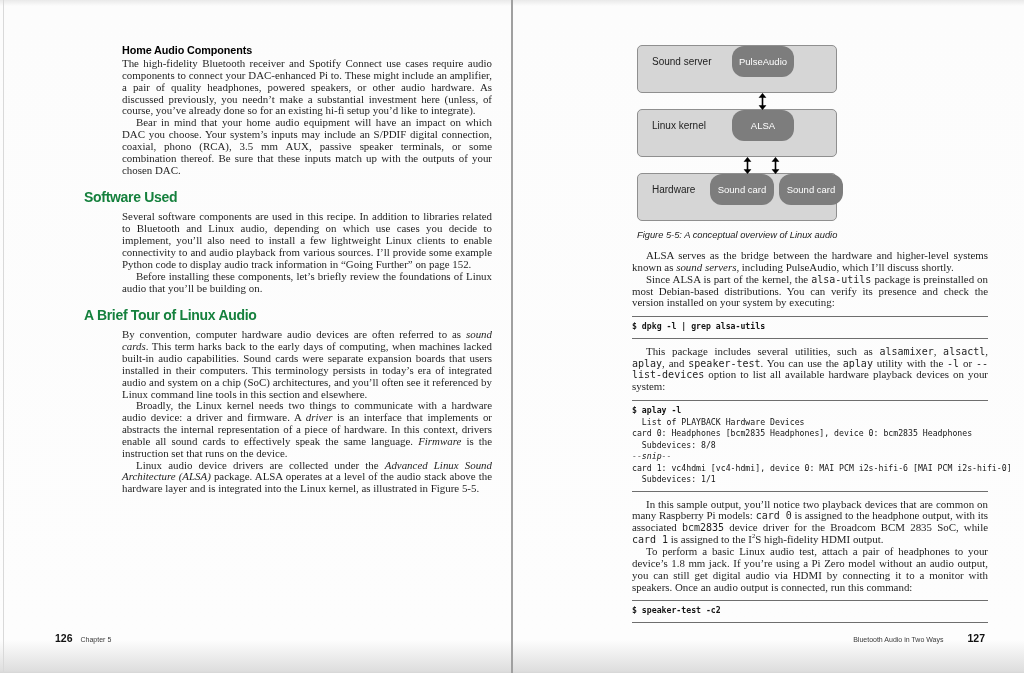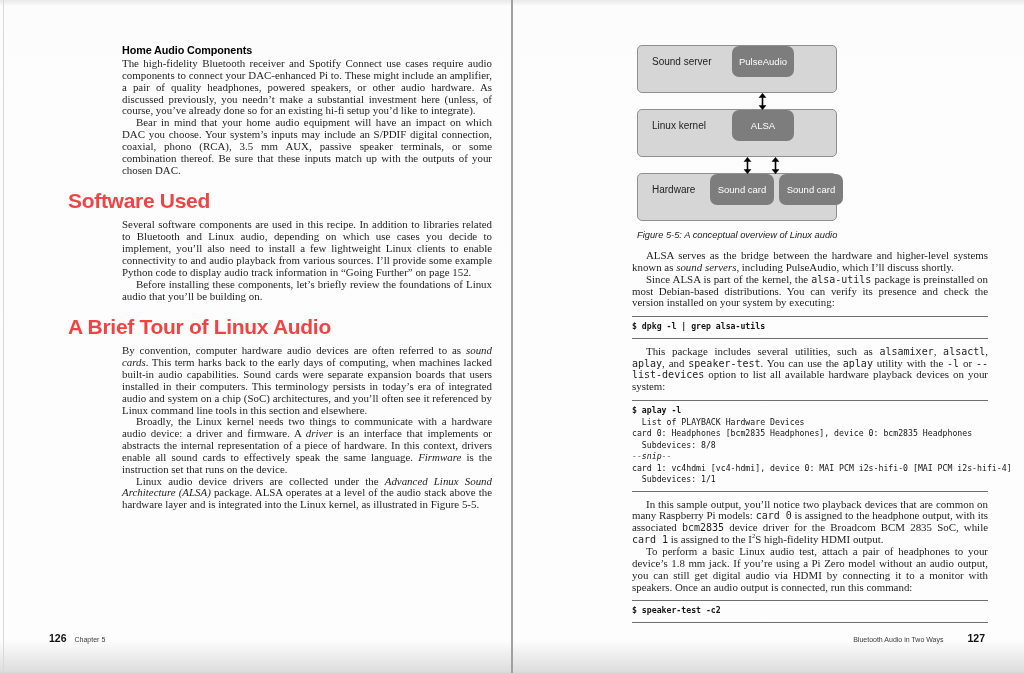--- a/index.html
+++ b/index.html
@@ -12,60 +12,60 @@
   .gutter{position:absolute;left:511px;top:0;bottom:0;width:2px;background:#a0a0a0;}
   .page{position:absolute;top:0;height:501px;}
   .page-left{left:0;width:511px;}
   .page-right{left:513px;width:511px;}
 
   .l-content{position:absolute;left:68px;top:44px;width:424px;}
   .r-content{position:absolute;left:119px;top:40px;width:356px;}
 
   .subhead{font-family:"Liberation Sans",sans-serif;font-weight:bold;font-size:10.8px;color:#000;
     margin:0 0 2px 54px;letter-spacing:-0.1px;}
-  h2{font-family:"Liberation Sans",sans-serif;font-weight:bold;font-size:21px;color:#ef4444;
-    margin:13px 0 6px 0;letter-spacing:-0.3px;}
+  h2{font-family:"Liberation Sans",sans-serif;font-weight:bold;font-size:14px;color:#15803d;
+    margin:13px 0 6px 16px;letter-spacing:-0.3px;}
   p.body{margin:0;font-size:10.9px;line-height:11.85px;text-align:justify;color:#1e1e1e;}
   .l-content p.body{margin-left:54px;}
   p.indent{text-indent:14px;}
   p.sp{margin-top:10px;}
 
   .seg-i{font-style:italic;}
   .seg-b{font-weight:bold;}
   .seg-m{font-family:"DejaVu Sans Mono",monospace;font-size:10px;}
   .seg-sup{vertical-align:super;font-size:6.5px;line-height:0;}
 
   
   .diagram{width:200px;margin:5px 0 0 5px;}
   .layer{height:48px;box-sizing:border-box;background:var(--layer-bg,#d6d6d6);
     border:1px solid var(--layer-border,#8f8f8f);border-radius:5px;
     display:flex;align-items:center;padding:0 8px 16px 14px;}
   .layer-label{font-family:"Liberation Sans",sans-serif;font-size:10px;color:#222;flex:none;}
   .l12 .layer-label{width:80px;}
   .l3 .layer-label{width:46px;margin-right:12px;}
   .chip{box-sizing:border-box;background:var(--chip-bg,#7d7d7d);color:var(--chip-text,#fff);
-    border-radius:7px;font-family:"Liberation Sans",sans-serif;font-size:9.5px;height:31px;
+    border-radius:12px;font-family:"Liberation Sans",sans-serif;font-size:9.5px;height:31px;
     display:flex;align-items:center;justify-content:center;padding:0 6px;min-width:62px;}
   .l3 .chip{min-width:64px;}
   .l3 .chip + .chip{margin-left:5px;}
   .arrow-row{height:16px;display:flex;align-items:center;}
   .arrow-row.one{padding-left:120px;}
   .arrow-row.two{padding-left:105px;gap:17px;}
   .caption{margin:9px 0 0 5px;font-family:"Liberation Sans",sans-serif;font-style:italic;
     font-size:9.3px;color:#222;}
 
   
   .code{border-top:1px solid #6e6e6e;border-bottom:1px solid #6e6e6e;
     padding:4px 0 5px;margin:7px 0;}
   .ln{font-family:"DejaVu Sans Mono",monospace;font-size:8.2px;line-height:11.5px;
     white-space:pre;color:#141414;}
 
   
   .footer{position:absolute;top:632px;display:flex;align-items:baseline;}
-  .footer-l{left:49px;gap:8px;}
+  .footer-l{left:55px;gap:8px;}
   .footer-r{right:39px;gap:24px;}
   .pagenum{font-family:"Liberation Sans",sans-serif;font-weight:bold;font-size:10.5px;color:#111;}
   .running{font-family:"Liberation Sans",sans-serif;font-size:7px;color:#3a3a3a;}
 </style>
 </head>
 <body>
 
 <div class="edge-left"></div>
 
 <div class="page page-left">
@@ -136,21 +136,21 @@
     </div>
 
     <p class="body indent"><span>This package includes several utilities, such as </span><span class="seg-m">alsamixer</span><span>, </span><span class="seg-m">alsactl</span><span>, </span><span class="seg-m">aplay</span><span>, and </span><span class="seg-m">speaker-test</span><span>. You can use the </span><span class="seg-m">aplay</span><span> utility with the </span><span class="seg-m">-l</span><span> or </span><span class="seg-m">--list-devices</span><span> option to list all available hardware playback devices on your system:</span></p>
 
     <div class="code">
       <div class="ln"><span class="seg-b">$ aplay -l</span></div>
       <div class="ln"><span>  List of PLAYBACK Hardware Devices</span></div>
       <div class="ln"><span>card 0: Headphones [bcm2835 Headphones], device 0: bcm2835 Headphones</span></div>
       <div class="ln"><span>  Subdevices: 8/8</span></div>
       <div class="ln"><span class="seg-i">--snip--</span></div>
-      <div class="ln"><span>card 1: vc4hdmi [vc4-hdmi], device 0: MAI PCM i2s-hifi-0 [MAI PCM i2s-hifi-4]</span></div>
+      <div class="ln"><span>card 1: vc4hdmi [vc4-hdmi], device 0: MAI PCM i2s-hifi-6 [MAI PCM i2s-hifi-0]</span></div>
       <div class="ln"><span>  Subdevices: 1/1</span></div>
     </div>
 
     <p class="body indent"><span>In this sample output, you’ll notice two playback devices that are common on many Raspberry Pi models: </span><span class="seg-m">card 0</span><span> is assigned to the headphone output, with its associated </span><span class="seg-m">bcm2835</span><span> device driver for the Broadcom BCM 2835 SoC, while </span><span class="seg-m">card 1</span><span> is assigned to the I</span><span class="seg-sup">2</span><span>S high-fidelity HDMI output.</span></p>
     <p class="body indent"><span>To perform a basic Linux audio test, attach a pair of headphones to your device’s 1.8 mm jack. If you’re using a Pi Zero model without an audio output, you can still get digital audio via HDMI by connecting it to a monitor with speakers. Once an audio output is connected, run this command:</span></p>
 
     <div class="code">
       <div class="ln"><span class="seg-b">$ speaker-test -c2</span></div>
     </div>
 

